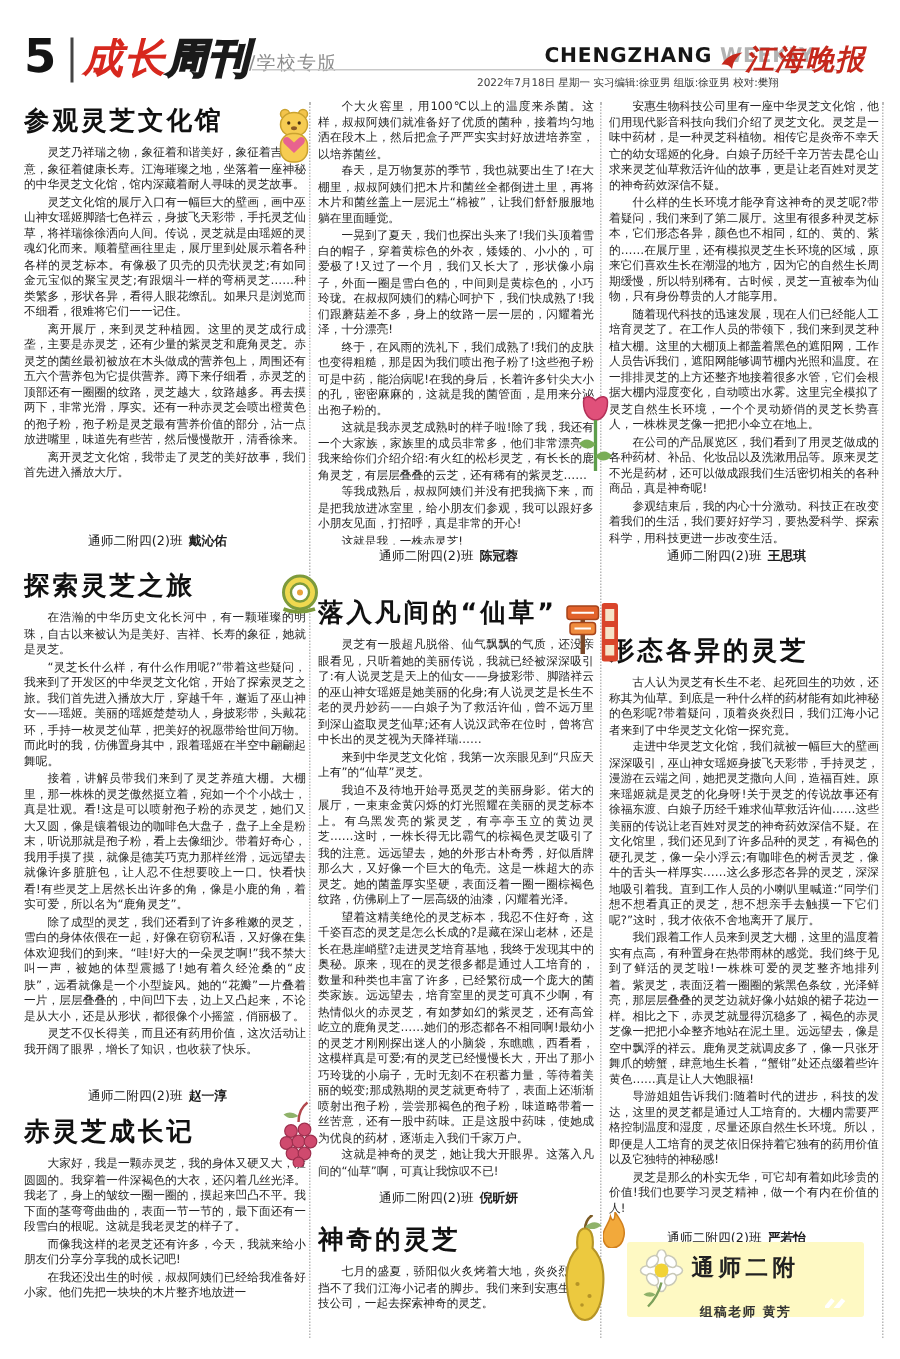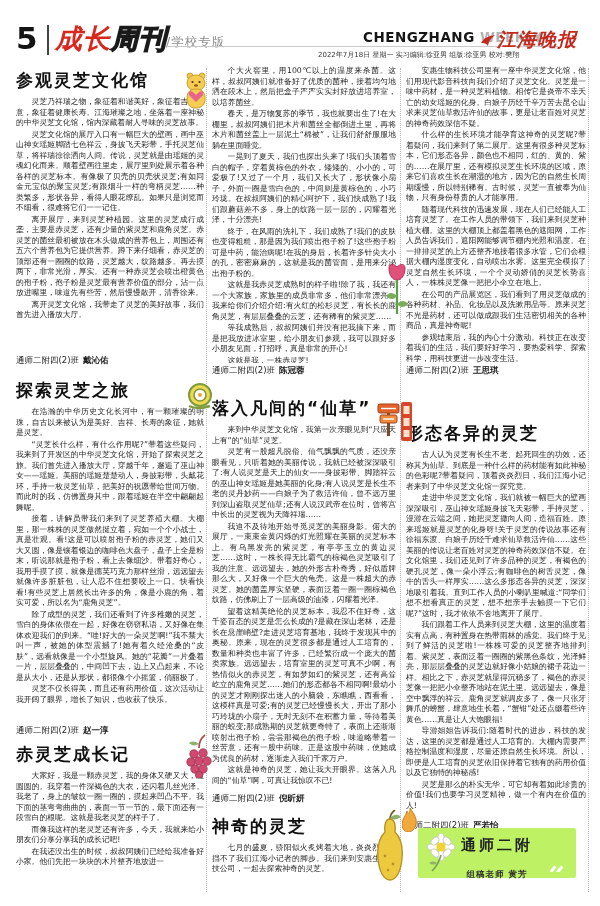--- a/index.html
+++ b/index.html
@@ -23,24 +23,24 @@
          font-size:19px;letter-spacing:1px;white-space:nowrap;}
   .brand svg{vertical-align:-2px;margin-right:1px;}
   
   #content{position:absolute;top:66px;left:0;width:600px;height:830px;}
   .vsep{position:absolute;top:2px;height:824px;width:0;border-left:1px dotted #b8b8b8;}
   .section{position:absolute;display:flex;flex-direction:column;overflow:hidden;}
   .art-title{flex:0 0 auto;font-size:17px;font-weight:900;color:#111;text-align:left;
              letter-spacing:2px;margin:1px 0 5px;}
   .paras{flex:1 1 auto;overflow:hidden;}
   .para{font-size:7.8px;line-height:10.5px;color:#262626;text-align:justify;text-indent:2em;margin:0 0 1px;}
-  .byline{flex:0 0 auto;font-size:8.5px;color:#1d1d1d;text-align:left;padding:2px 10px 1px 0;}
+  .byline{flex:0 0 auto;font-size:8.5px;color:#1d1d1d;text-align:center;padding:2px 10px 1px 0;}
   .byline b{margin-left:4px;font-weight:bold;}
   
-  #schoolbox{position:absolute;background:#bef264;border-radius:2px;text-align:center;}
+  #schoolbox{position:absolute;background:#fef9c3;border-radius:2px;text-align:center;}
   #schoolbox .sname{font-family:"DejaVu Serif","Liberation Serif",serif;font-size:15px;font-weight:900;
                     color:#222;letter-spacing:3px;margin-top:8px;}
   #schoolbox .steacher{font-size:8.5px;font-weight:bold;color:#333;margin-top:14px;letter-spacing:1px;}
   #schoolbox .daisy{position:absolute;left:6px;top:5px;}
   #schoolbox .slash{position:absolute;right:10px;bottom:6px;width:16px;height:7px;overflow:hidden;}
   #schoolbox .slash i{display:block;position:absolute;width:3px;height:12px;background:#fff;transform:rotate(40deg);}
   #schoolbox .slash i:nth-child(2){left:7px;}
   .deco{position:absolute;}
 </style>
 </head>
@@ -112,22 +112,22 @@
         <p class="para">这就是我赤灵芝成熟时的样子啦!除了我，我还有一个大家族，家族里的成员非常多，他们非常漂亮，我来给你们介绍介绍:有火红的松杉灵芝，有长长的鹿角灵芝，有层层叠叠的云芝，还有稀有的紫灵芝……</p>
         <p class="para">等我成熟后，叔叔阿姨们并没有把我摘下来，而是把我放进冰室里，给小朋友们参观，我可以跟好多小朋友见面，打招呼，真是非常的开心!</p>
         <p class="para">这就是我，一株赤灵芝!</p>
       </div>
       <div class="byline"><span>通师二附四(2)班</span><b>陈冠蓉</b></div>
     </div>
 
     <div class="section" id="s5" style="left:212px;top:330px;width:184px;height:410px;">
       <div class="art-title">落入凡间的“仙草”</div>
       <div class="paras">
+        <p class="para">灵芝有一股超凡脱俗、仙气飘飘的气质，还没亲眼看见，只听着她的美丽传说，我就已经被深深吸引了:有人说灵芝是天上的仙女——身披彩带、脚踏祥云的巫山神女瑶姬是她美丽的化身;有人说灵芝是长生不老的灵丹妙药——白娘子为了救活许仙，曾不远万里到深山盗取灵芝仙草;还有人说汉武帝在位时，曾将宫中长出的灵芝视为天降祥瑞……</p>
         <p class="para">来到中华灵芝文化馆，我第一次亲眼见到“只应天上有”的“仙草”灵芝。</p>
-        <p class="para">灵芝有一股超凡脱俗、仙气飘飘的气质，还没亲眼看见，只听着她的美丽传说，我就已经被深深吸引了:有人说灵芝是天上的仙女——身披彩带、脚踏祥云的巫山神女瑶姬是她美丽的化身;有人说灵芝是长生不老的灵丹妙药——白娘子为了救活许仙，曾不远万里到深山盗取灵芝仙草;还有人说汉武帝在位时，曾将宫中长出的灵芝视为天降祥瑞……</p>
         <p class="para">我迫不及待地开始寻觅灵芝的美丽身影。偌大的展厅，一束束金黄闪烁的灯光照耀在美丽的灵芝标本上。有乌黑发亮的紫灵芝，有亭亭玉立的黄边灵芝……这时，一株长得无比霸气的棕褐色灵芝吸引了我的注意。远远望去，她的外形古朴奇秀，好似盾牌那么大，又好像一个巨大的龟壳。这是一株超大的赤灵芝。她的菌盖厚实坚硬，表面泛着一圈一圈棕褐色纹路，仿佛刷上了一层高级的油漆，闪耀着光泽。</p>
         <p class="para">望着这精美绝伦的灵芝标本，我忍不住好奇，这千姿百态的灵芝是怎么长成的?是藏在深山老林，还是长在悬崖峭壁?走进灵芝培育基地，我终于发现其中的奥秘。原来，现在的灵芝很多都是通过人工培育的，数量和种类也丰富了许多，已经繁衍成一个庞大的菌类家族。远远望去，培育室里的灵芝可真不少啊，有热情似火的赤灵芝，有如梦如幻的紫灵芝，还有高耸屹立的鹿角灵芝……她们的形态都各不相同啊!最幼小的灵芝才刚刚探出迷人的小脑袋，东瞧瞧，西看看，这模样真是可爱;有的灵芝已经慢慢长大，开出了那小巧玲珑的小扇子，无时无刻不在积蓄力量，等待着美丽的蜕变;那成熟期的灵芝就更奇特了，表面上还渐渐喷射出孢子粉，尝尝那褐色的孢子粉，味道略带着一丝苦意，还有一股中药味。正是这股中药味，使她成为优良的药材，逐渐走入我们千家万户。</p>
         <p class="para">这就是神奇的灵芝，她让我大开眼界。这落入凡间的“仙草”啊，可真让我惊叹不已!</p>
       </div>
       <div class="byline"><span>通师二附四(2)班</span><b>倪昕妍</b></div>
     </div>
 
     <div class="section" id="s6" style="left:212px;top:748px;width:184px;height:80px;">
       <div class="art-title">神奇的灵芝</div>
       <div class="paras">

